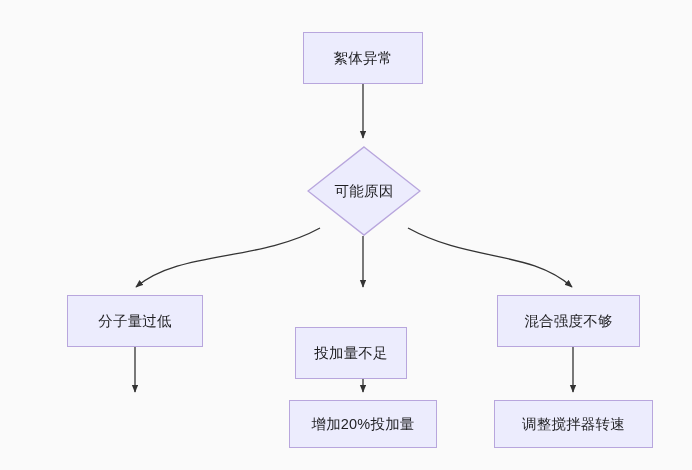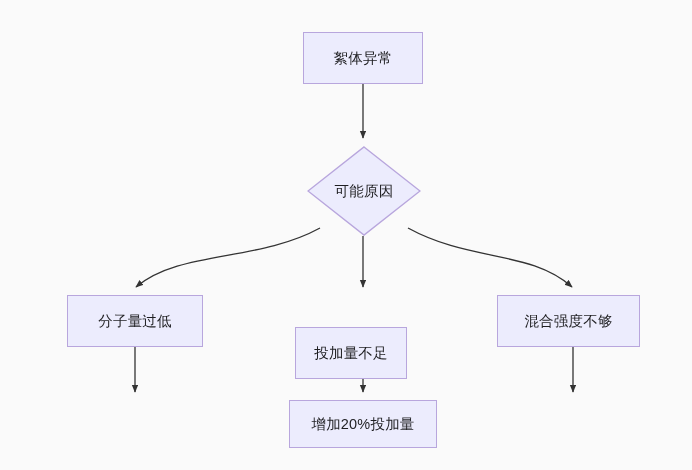--- a/index.html
+++ b/index.html
@@ -110,14 +110,17 @@
 
   <div class="node node-rect" style="left:497px; top:295px; width:143px; height:52px;">
     <span class="node-label">混合强度不够</span>
   </div>
 
 
   <div class="node node-rect" style="left:289px; top:400px; width:148px; height:48px;">
     <span class="node-label">增加20%投加量</span>
   </div>
 
+  <div class="node node-rect" style="left:494px; top:400px; width:159px; height:48px;">
+    <span class="node-label">调整搅拌器转速</span>
+  </div>
 
 </div>
 
 </body></html>

